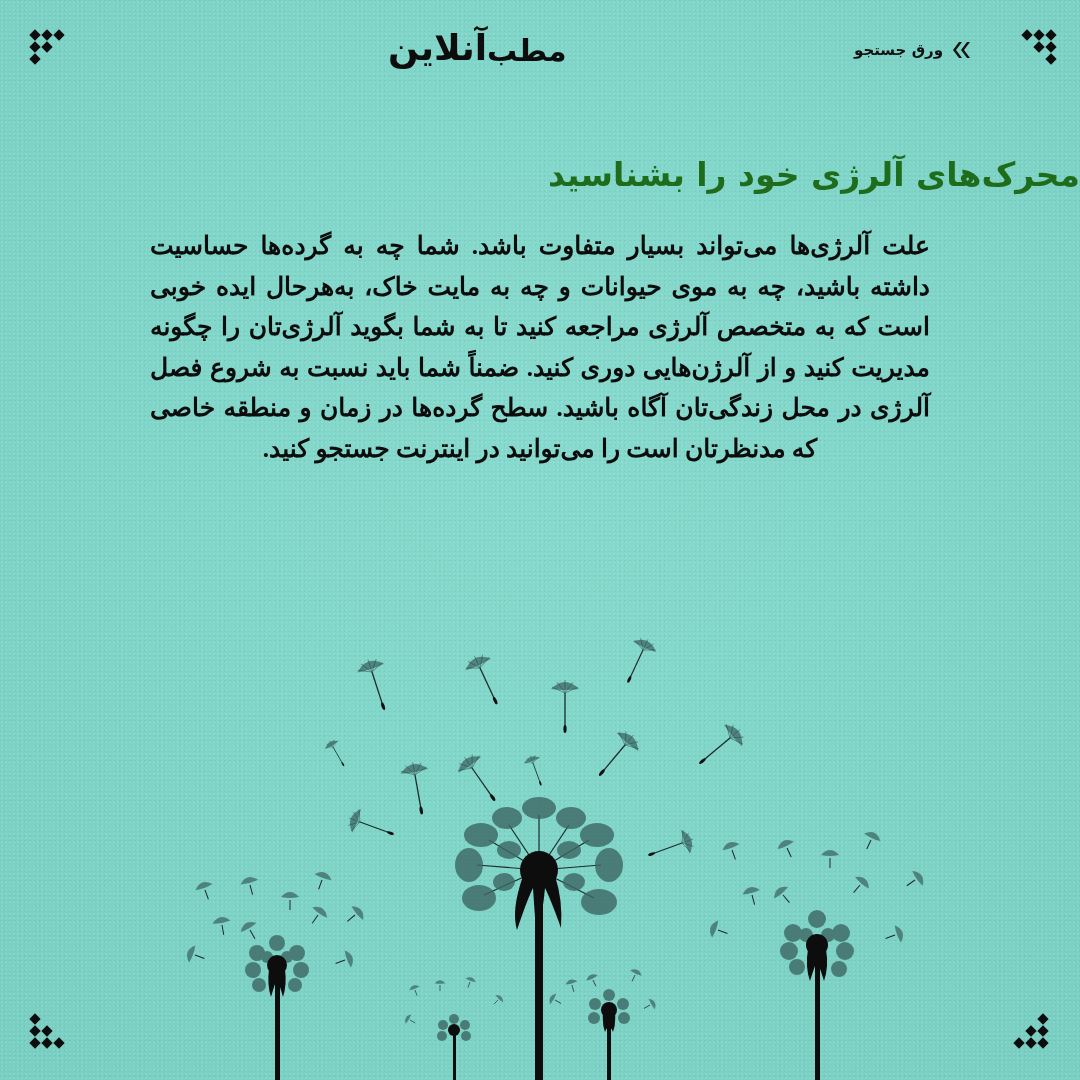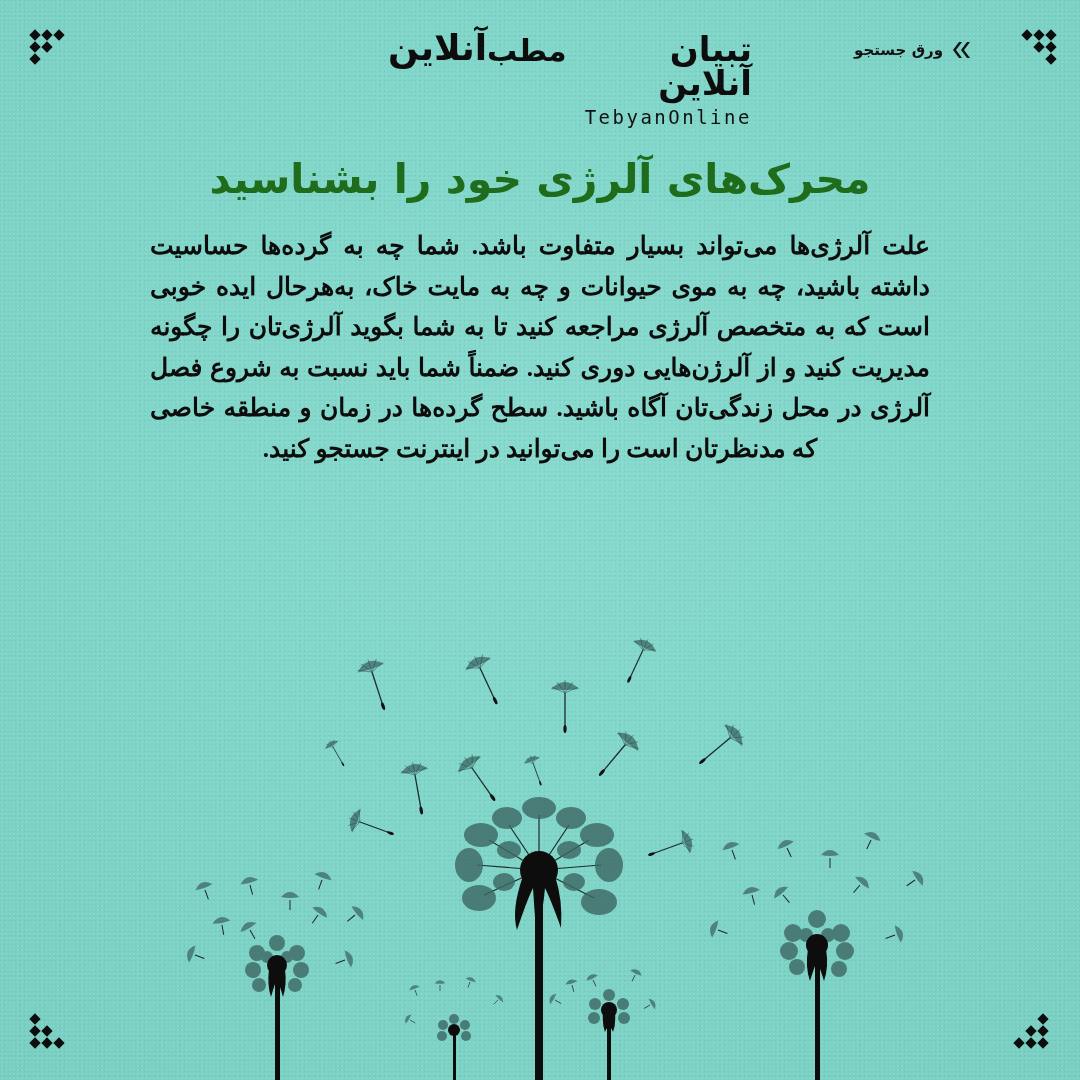--- a/index.html
+++ b/index.html
@@ -39,22 +39,22 @@
     direction: rtl; display: flex; flex-direction: row; align-items: flex-end;
     line-height: 1; color: #0d0d0d; font-weight: bold;
   }
   .logo-matab .l1 { font-size: 30px; letter-spacing: -1px; }
   .logo-matab .l2 { font-size: 36px; margin-top: -2px; letter-spacing: -1px; text-align: right; }
   .logo-tebyan { display: flex; flex-direction: column; align-items: center; }
   .logo-tebyan .fa { direction: rtl; font-size: 34px; font-weight: bold; color: #0d0d0d; line-height: 1; letter-spacing: -1px; }
   .logo-tebyan .en { font-family: "DejaVu Sans Mono", monospace; font-size: 19px; color: #111; letter-spacing: 2.5px; margin-top: 6px; }
 
   .title {
-    position: absolute; top: 155px; left: 0; width: 1080px; text-align: center;
-    direction: rtl; font-size: 41px; font-weight: bold; color: #1f6d1c;
+    position: absolute; top: 155px; left: 0; width: 1080px; 
+    direction: rtl; font-size: 33px; font-weight: bold; color: #1f6d1c;
   }
   .body-text {
     position: absolute; top: 226px; left: 150px; width: 780px;
     direction: rtl; text-align: justify; text-align-last: center;
     font-size: 25px; line-height: 40.5px; color: #0c0c0c; font-weight: bold; font-family: Liberation Serif, serif;
   }
   .illustration { position: absolute; left: 0; top: 620px; width: 1080px; height: 460px; }
   .illustration svg { width: 1080px; height: 460px; display: block; }
 </style>
 </head>
@@ -121,24 +121,20 @@
       </g>
         </svg>
     </span>
     <span class="swipe-text">ورق جستجو</span>
   </div>
 
   <div class="logos">
     <div class="logo-matab">
       <span class="l1">مطب</span>
       <span class="l2">آنلاین</span>
-    </div>
-    <div class="logo-tebyan">
-      <span class="fa">تبیان آنلاین</span>
-      <span class="en">TebyanOnline</span>
     </div>
   </div>
 
   <div class="title">محرک‌های آلرژی خود را بشناسید</div>
   <div class="body-text">علت آلرژی‌ها می‌تواند بسیار متفاوت باشد. شما چه به گرده‌ها حساسیت داشته باشید، چه به موی حیوانات و چه به مایت خاک، به‌هرحال ایده خوبی است که به متخصص آلرژی مراجعه کنید تا به شما بگوید آلرژی‌تان را چگونه مدیریت کنید و از آلرژن‌هایی دوری کنید. ضمناً شما باید نسبت به شروع فصل آلرژی در محل زندگی‌تان آگاه باشید. سطح گرده‌ها در زمان و منطقه خاصی که مدنظرتان است را می‌توانید در اینترنت جستجو کنید.</div>
 
   <div class="illustration">
     <svg viewBox="0 620 1080 460" xmlns="http://www.w3.org/2000/svg">
       <defs>
         <g id="seed">

